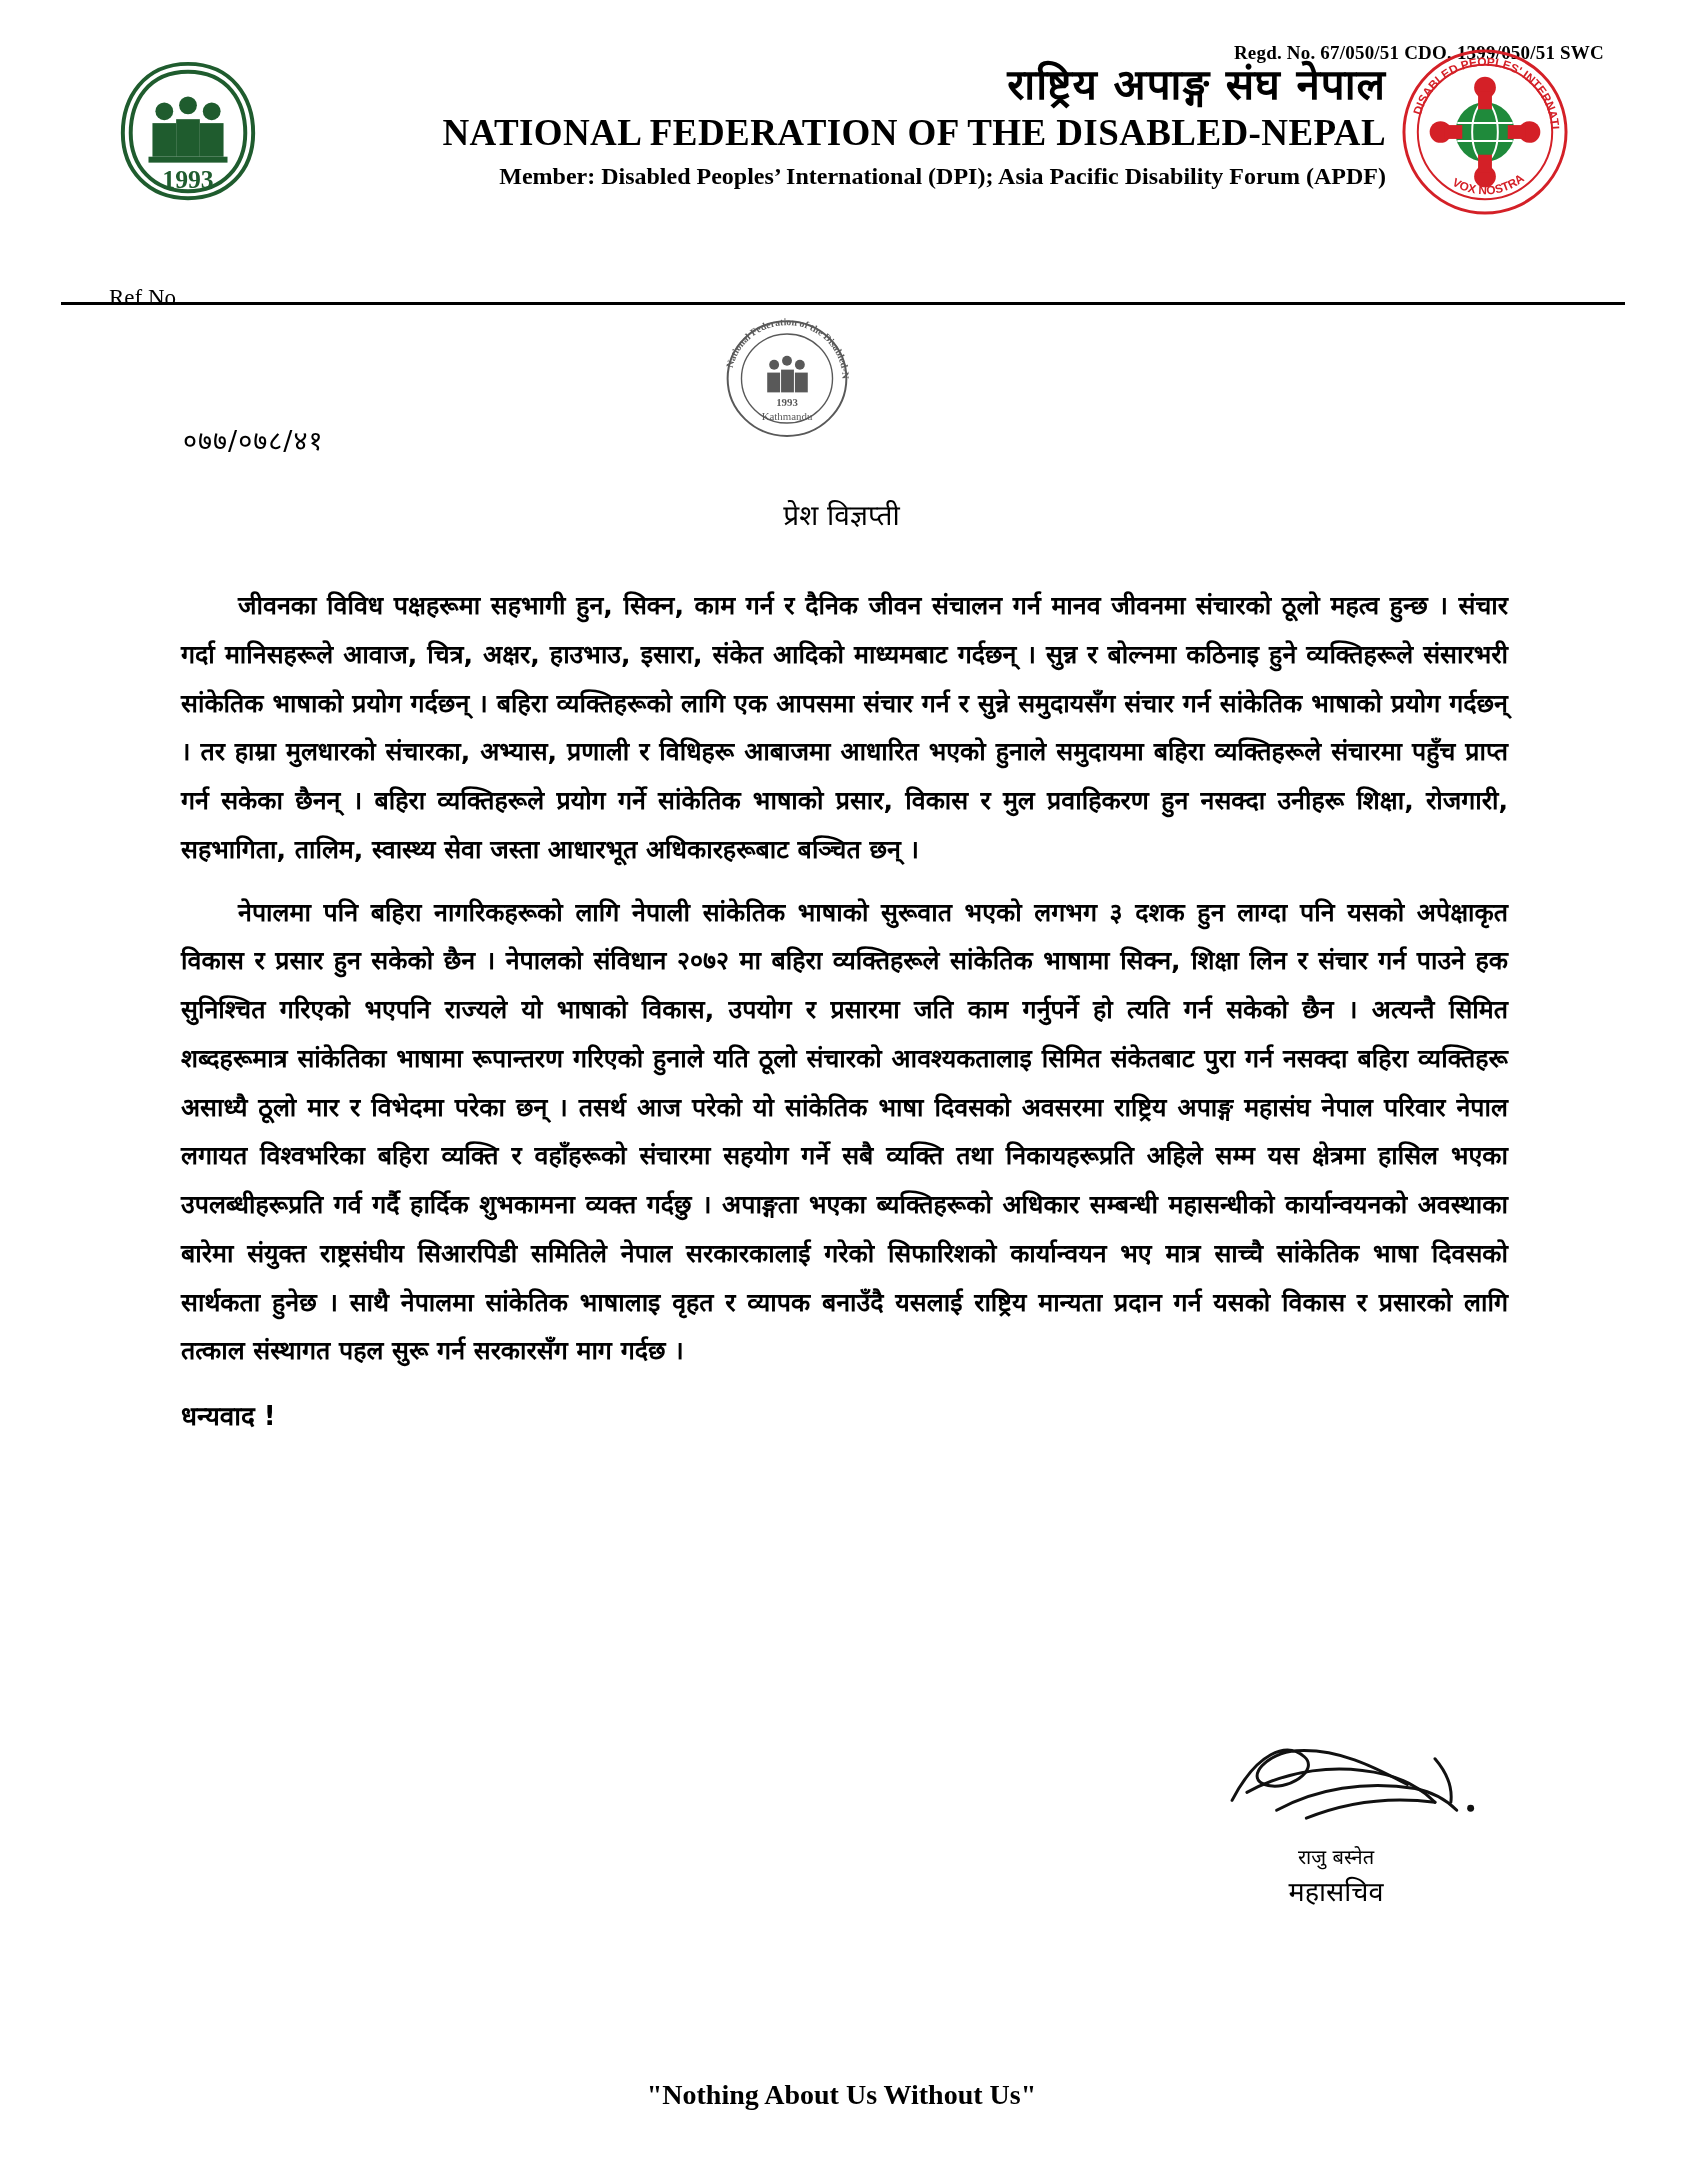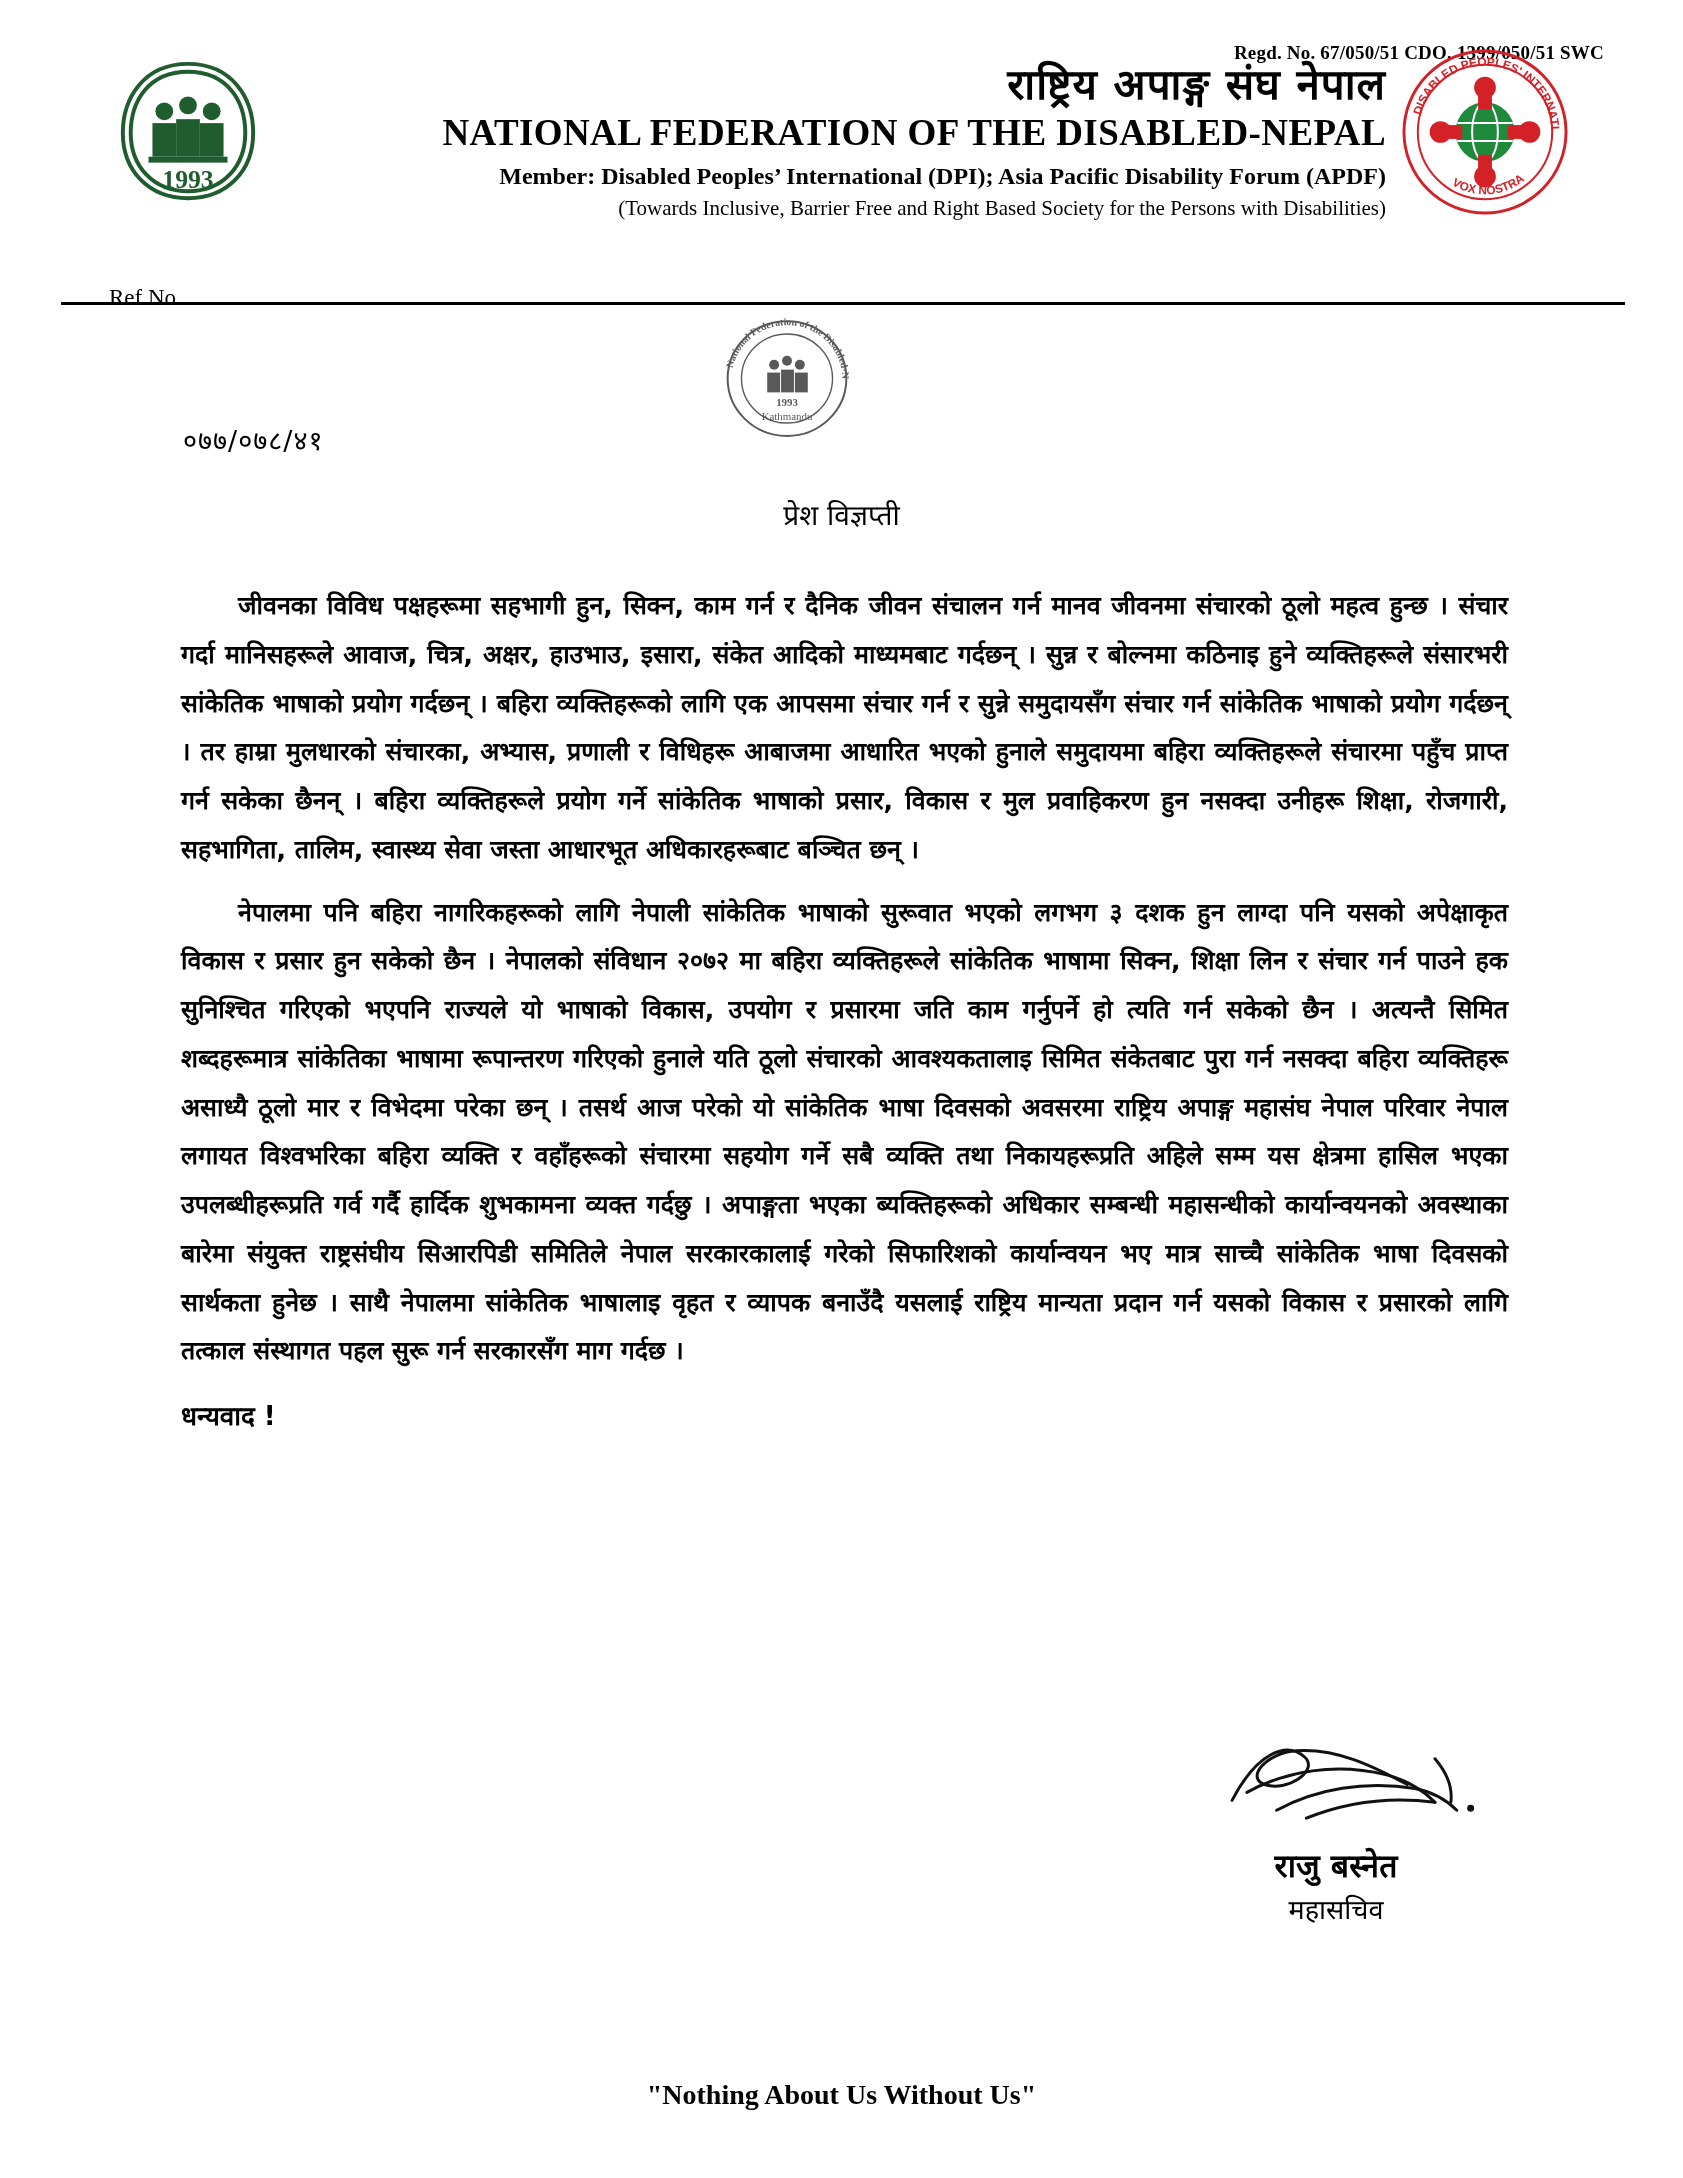--- a/index.html
+++ b/index.html
@@ -172,23 +172,22 @@
     top: 1723px;
     width: 416px;
     text-align: center;
   }
   .signature-mark {
     height: 119px;
     position: relative;
   }
   .sig-name {
     font-family: "DejaVu Sans", sans-serif;
-    font-size: 32px;
+    font-size: 20px;
     line-height: 1.5;
-    font-weight: bold;
   }
   .sig-role {
     font-family: "DejaVu Sans", sans-serif;
     font-size: 27px;
     line-height: 1.5;
   }
 
   
   .footer {
     position: absolute;
@@ -227,21 +226,20 @@
         </g>
         <rect x="40" y="104" width="80" height="6" fill="#1f5c2e"></rect>
         <text x="80" y="136" text-anchor="middle" font-family="Liberation Serif, serif" font-size="26" font-weight="bold" fill="#1f5c2e">1993</text>
       </svg>
     </div>
 
     <div class="head-center">
       <div class="org-nepali">राष्ट्रिय अपाङ्ग संघ नेपाल</div>
       <div class="org-english">NATIONAL FEDERATION OF THE DISABLED-NEPAL</div>
       <div class="org-member">Member: Disabled Peoples’ International (DPI); Asia Pacific Disability Forum (APDF)</div>
-      <div class="org-tagline">(Towards Inclusive, Barrier Free and Right Based Society for the Persons with Disabilities)</div>
     </div>
 
     <div class="logo-right">
       <svg viewBox="0 0 170 170" width="168" height="168" aria-hidden="true">
         <circle cx="85" cy="85" r="82" fill="none" stroke="#d42027" stroke-width="3"></circle>
         <circle cx="85" cy="85" r="68" fill="none" stroke="#d42027" stroke-width="2"></circle>
         <circle cx="85" cy="85" r="30" fill="#1f8a3b"></circle>
         <g stroke="#ffffff" stroke-width="2" fill="none">
           <ellipse cx="85" cy="85" rx="13" ry="30"></ellipse>
           <path d="M57 76 h56 M57 94 h56"></path>

